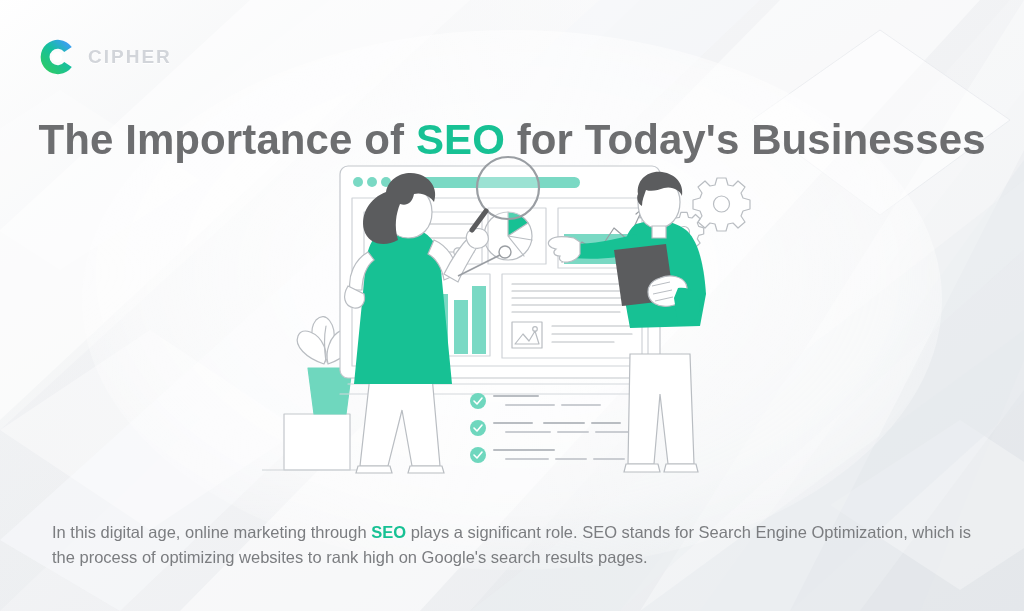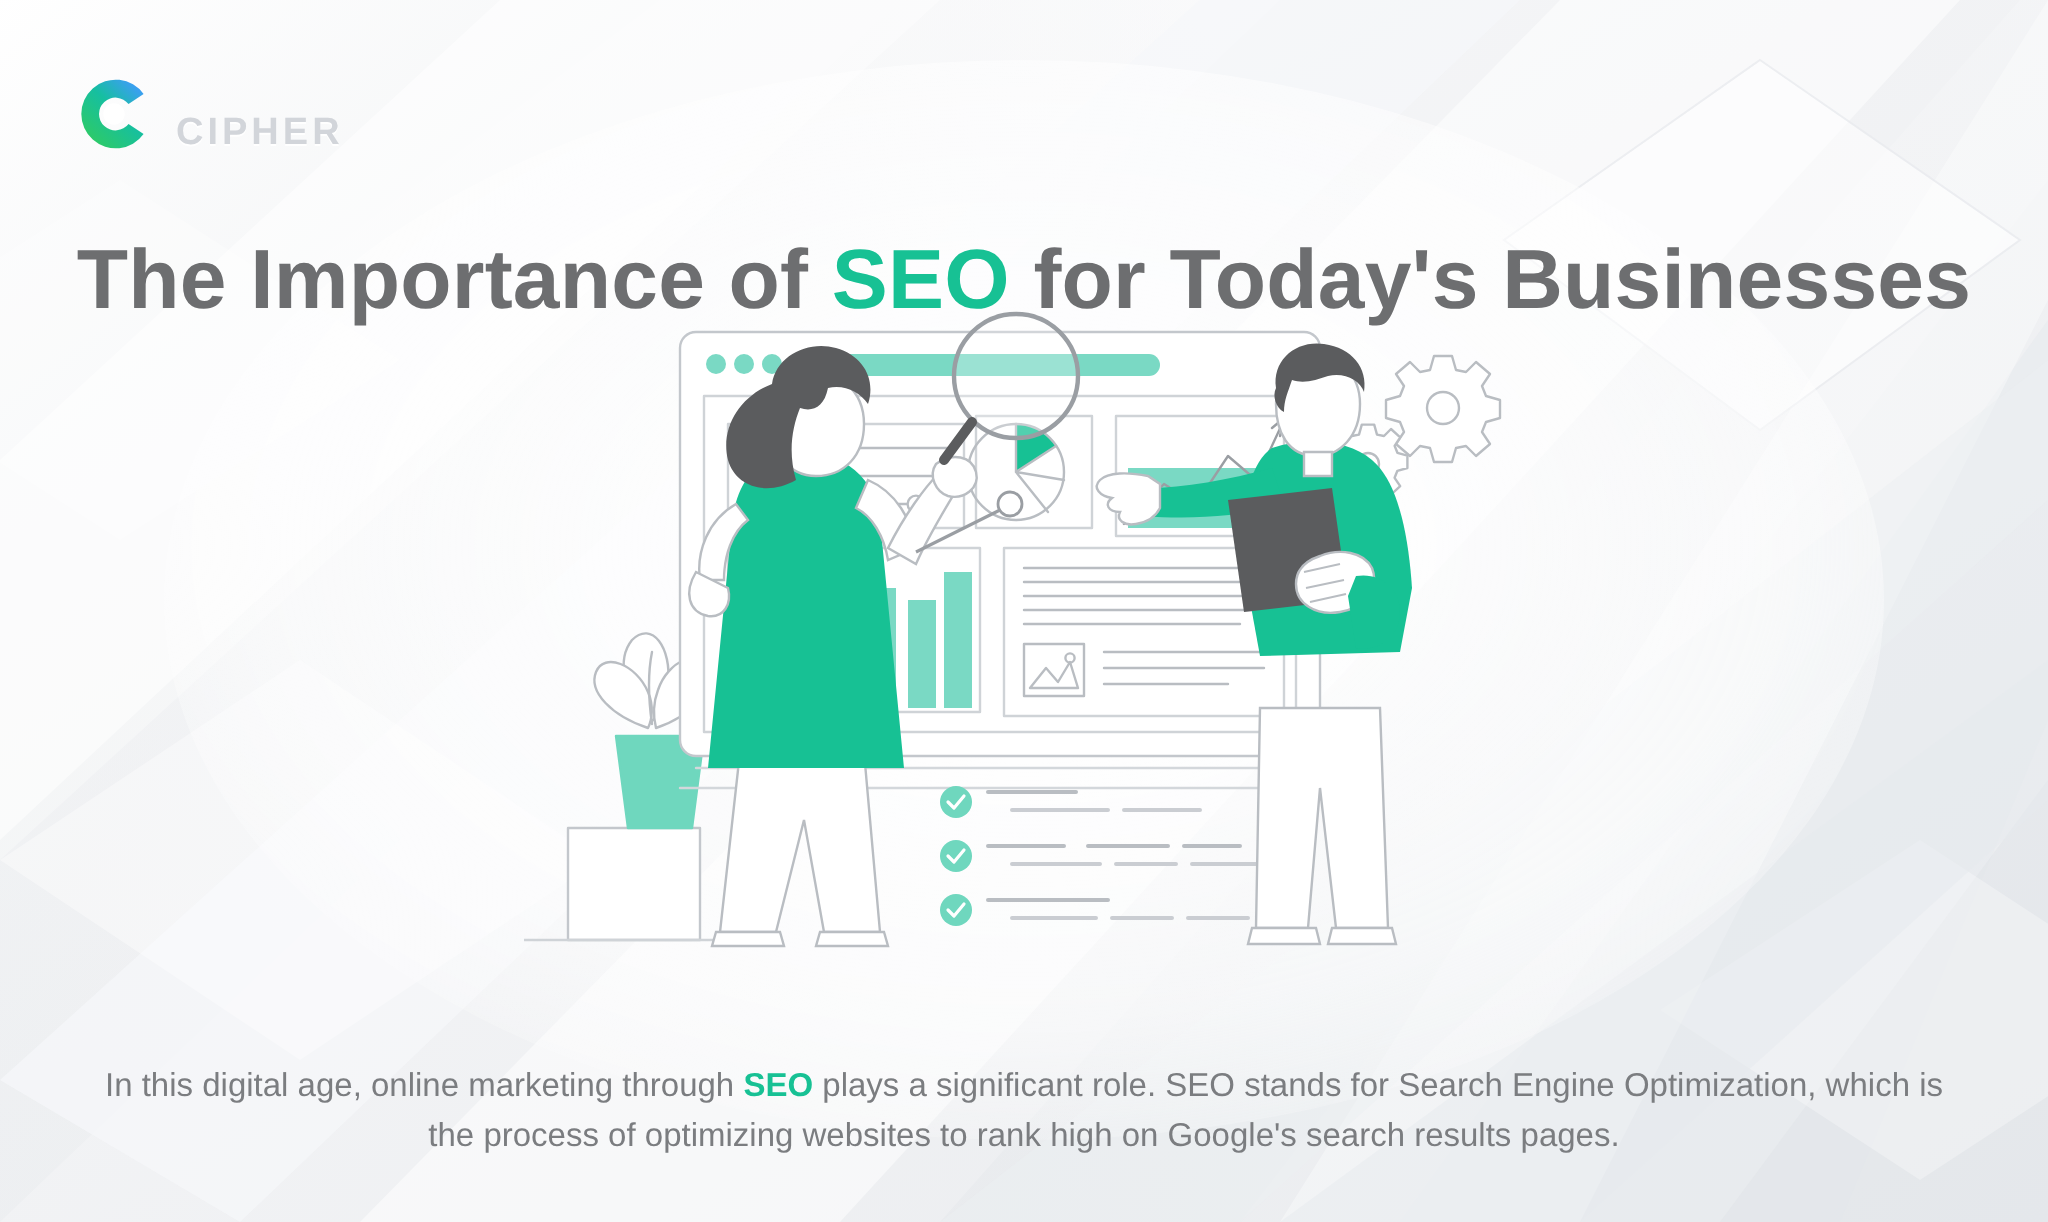--- a/index.html
+++ b/index.html
@@ -21,21 +21,21 @@
     width: 1024px;
     height: 611px;
   }
 
   
   #logo-block {
     position: absolute;
     left: 36px;
     top: 36px;
     display: flex;
-    align-items: flex-end;
+    align-items: center;
     gap: 10px;
     z-index: 6;
   }
   #logo-mark { width: 42px; height: 42px; display: block; }
   #logo-word {
     font-size: 19px;
     font-weight: bold;
     letter-spacing: 2.0px;
     color: #d2d5da;
     text-shadow: 0 1px 0 #ffffff;
@@ -56,23 +56,22 @@
     z-index: 6;
     white-space: nowrap;
   }
   #headline .hl-accent { color: #17c194; }
 
   
   #footer-copy {
     position: absolute;
     left: 50%;
     transform: translateX(-50%);
-    top: 514px;
+    top: 503px;
     width: 920px;
-    text-align: center;
     font-size: 16.5px;
     line-height: 25px;
     color: #7b7d80;
     z-index: 6;
   }
   #footer-copy .fc-accent { color: #17c194; font-weight: bold; }
 
   
   #illustration {
     position: absolute;

